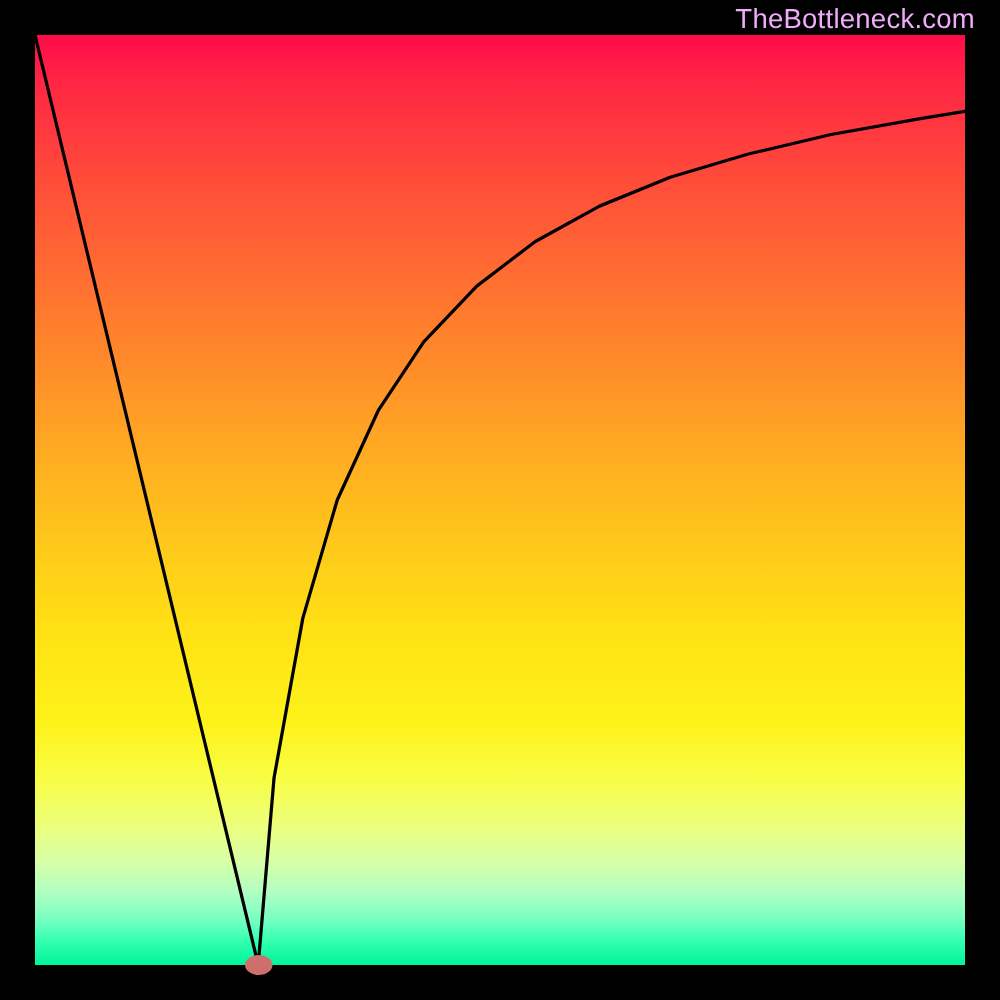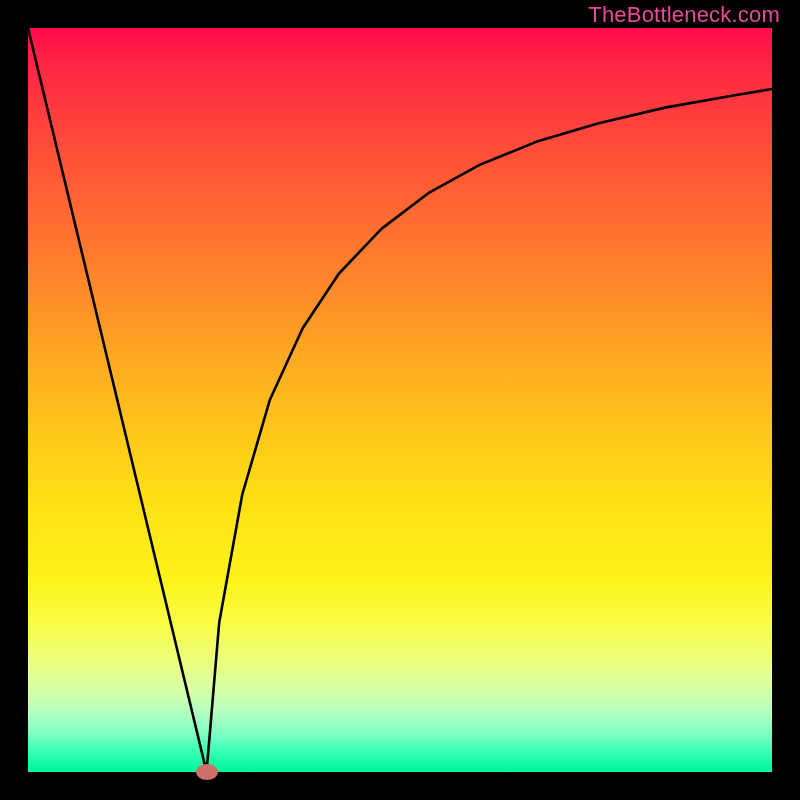--- a/index.html
+++ b/index.html
@@ -47,21 +47,21 @@
     top: 28px;
     left: 28px;
     width: 744px;
     height: 744px;
     pointer-events: none;
   }
   .watermark {
     position: absolute;
     top: 2px;
     right: 20px;
-    color: #ec4899;
+    color: #f0abfc;
     font-size: 22px;
     font-weight: 400;
     letter-spacing: 0.2px;
   }
   .marker {
     position: absolute;
     width: 22px;
     height: 16px;
     background: #cf6f6c;
     border-radius: 50%;

